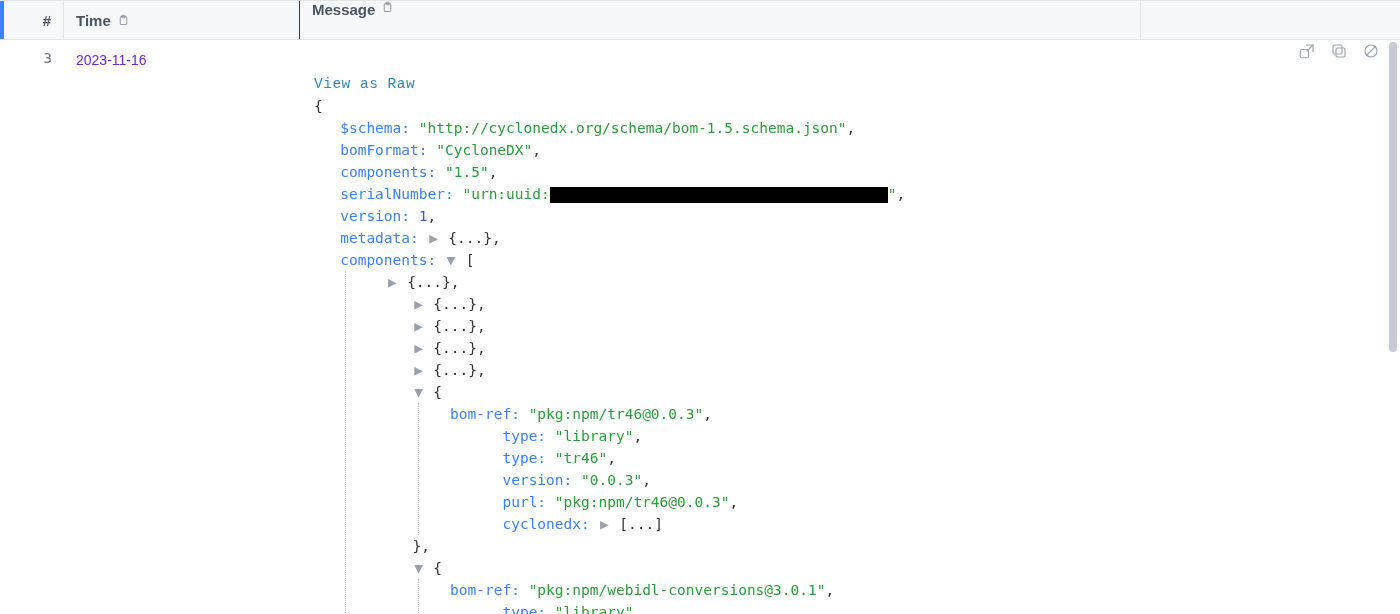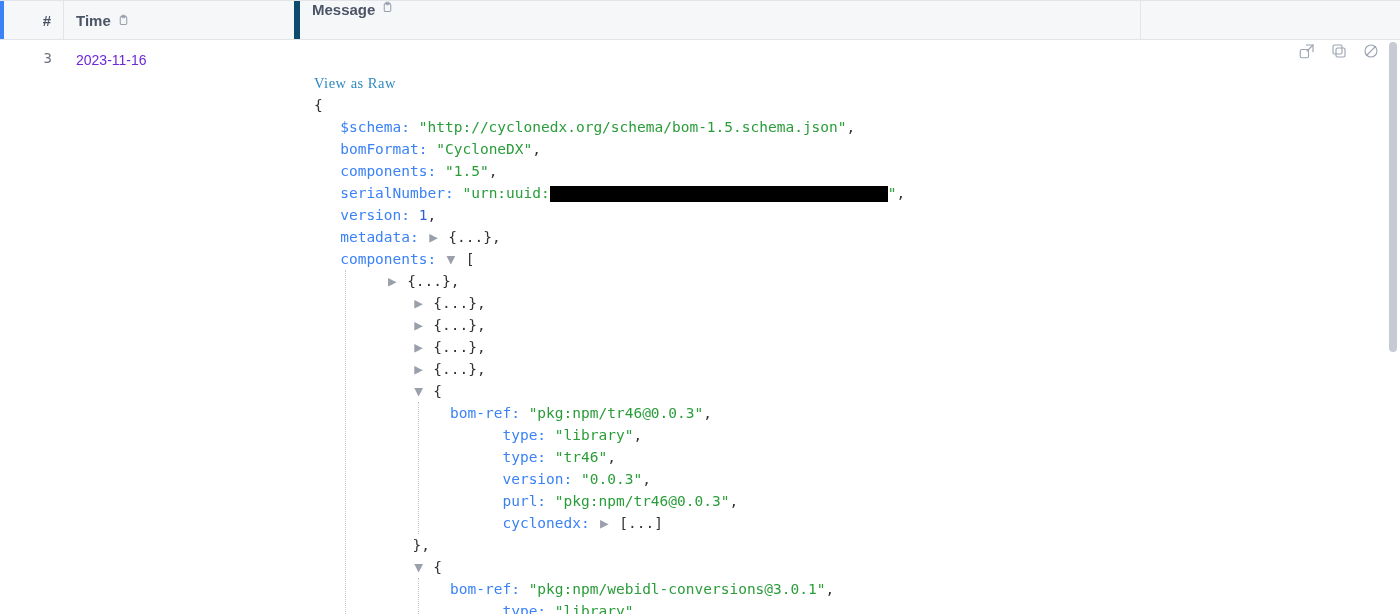--- a/index.html
+++ b/index.html
@@ -32,21 +32,21 @@
   .col-num {
     flex: 0 0 52px;
     display: flex; align-items: center; justify-content: flex-end;
     padding: 0 12px;
     border-right: 1px solid #e2e4e8;
   }
   .col-time {
     flex: 0 0 236px;
     display: flex; align-items: center;
     padding: 0 12px;
-    border-right: 6px solid #0c4a6e;
+    border-right: 1px solid #0c4a6e;
     position: relative;
   }
   .col-msg {
     flex: 1 1 auto;
     display: flex; align-items: flex-start;
     padding: 0 12px;
     position: relative;
   }
   .col-tail {
     flex: 0 0 260px;
@@ -82,21 +82,21 @@
   .body-row .col-msg {
     padding: 10px 14px 10px 14px;
     align-items: flex-start;
     overflow: hidden;
   }
   .body-row .col-tail { border-left: none; }
 
   .view-raw {
     color: #2e8abf;
     cursor: pointer;
-    font-family: Liberation Serif, serif;
+    font-family: Liberation Mono, monospace;
     letter-spacing: .5px;
     margin-top: 23px;
   }
   .json {
     font-family: ui-monospace, Menlo, Consolas, "SFMono-Regular", monospace;
     font-size: 14.5px;
     line-height: 22px;
     color: #333;
     white-space: pre;
   }

